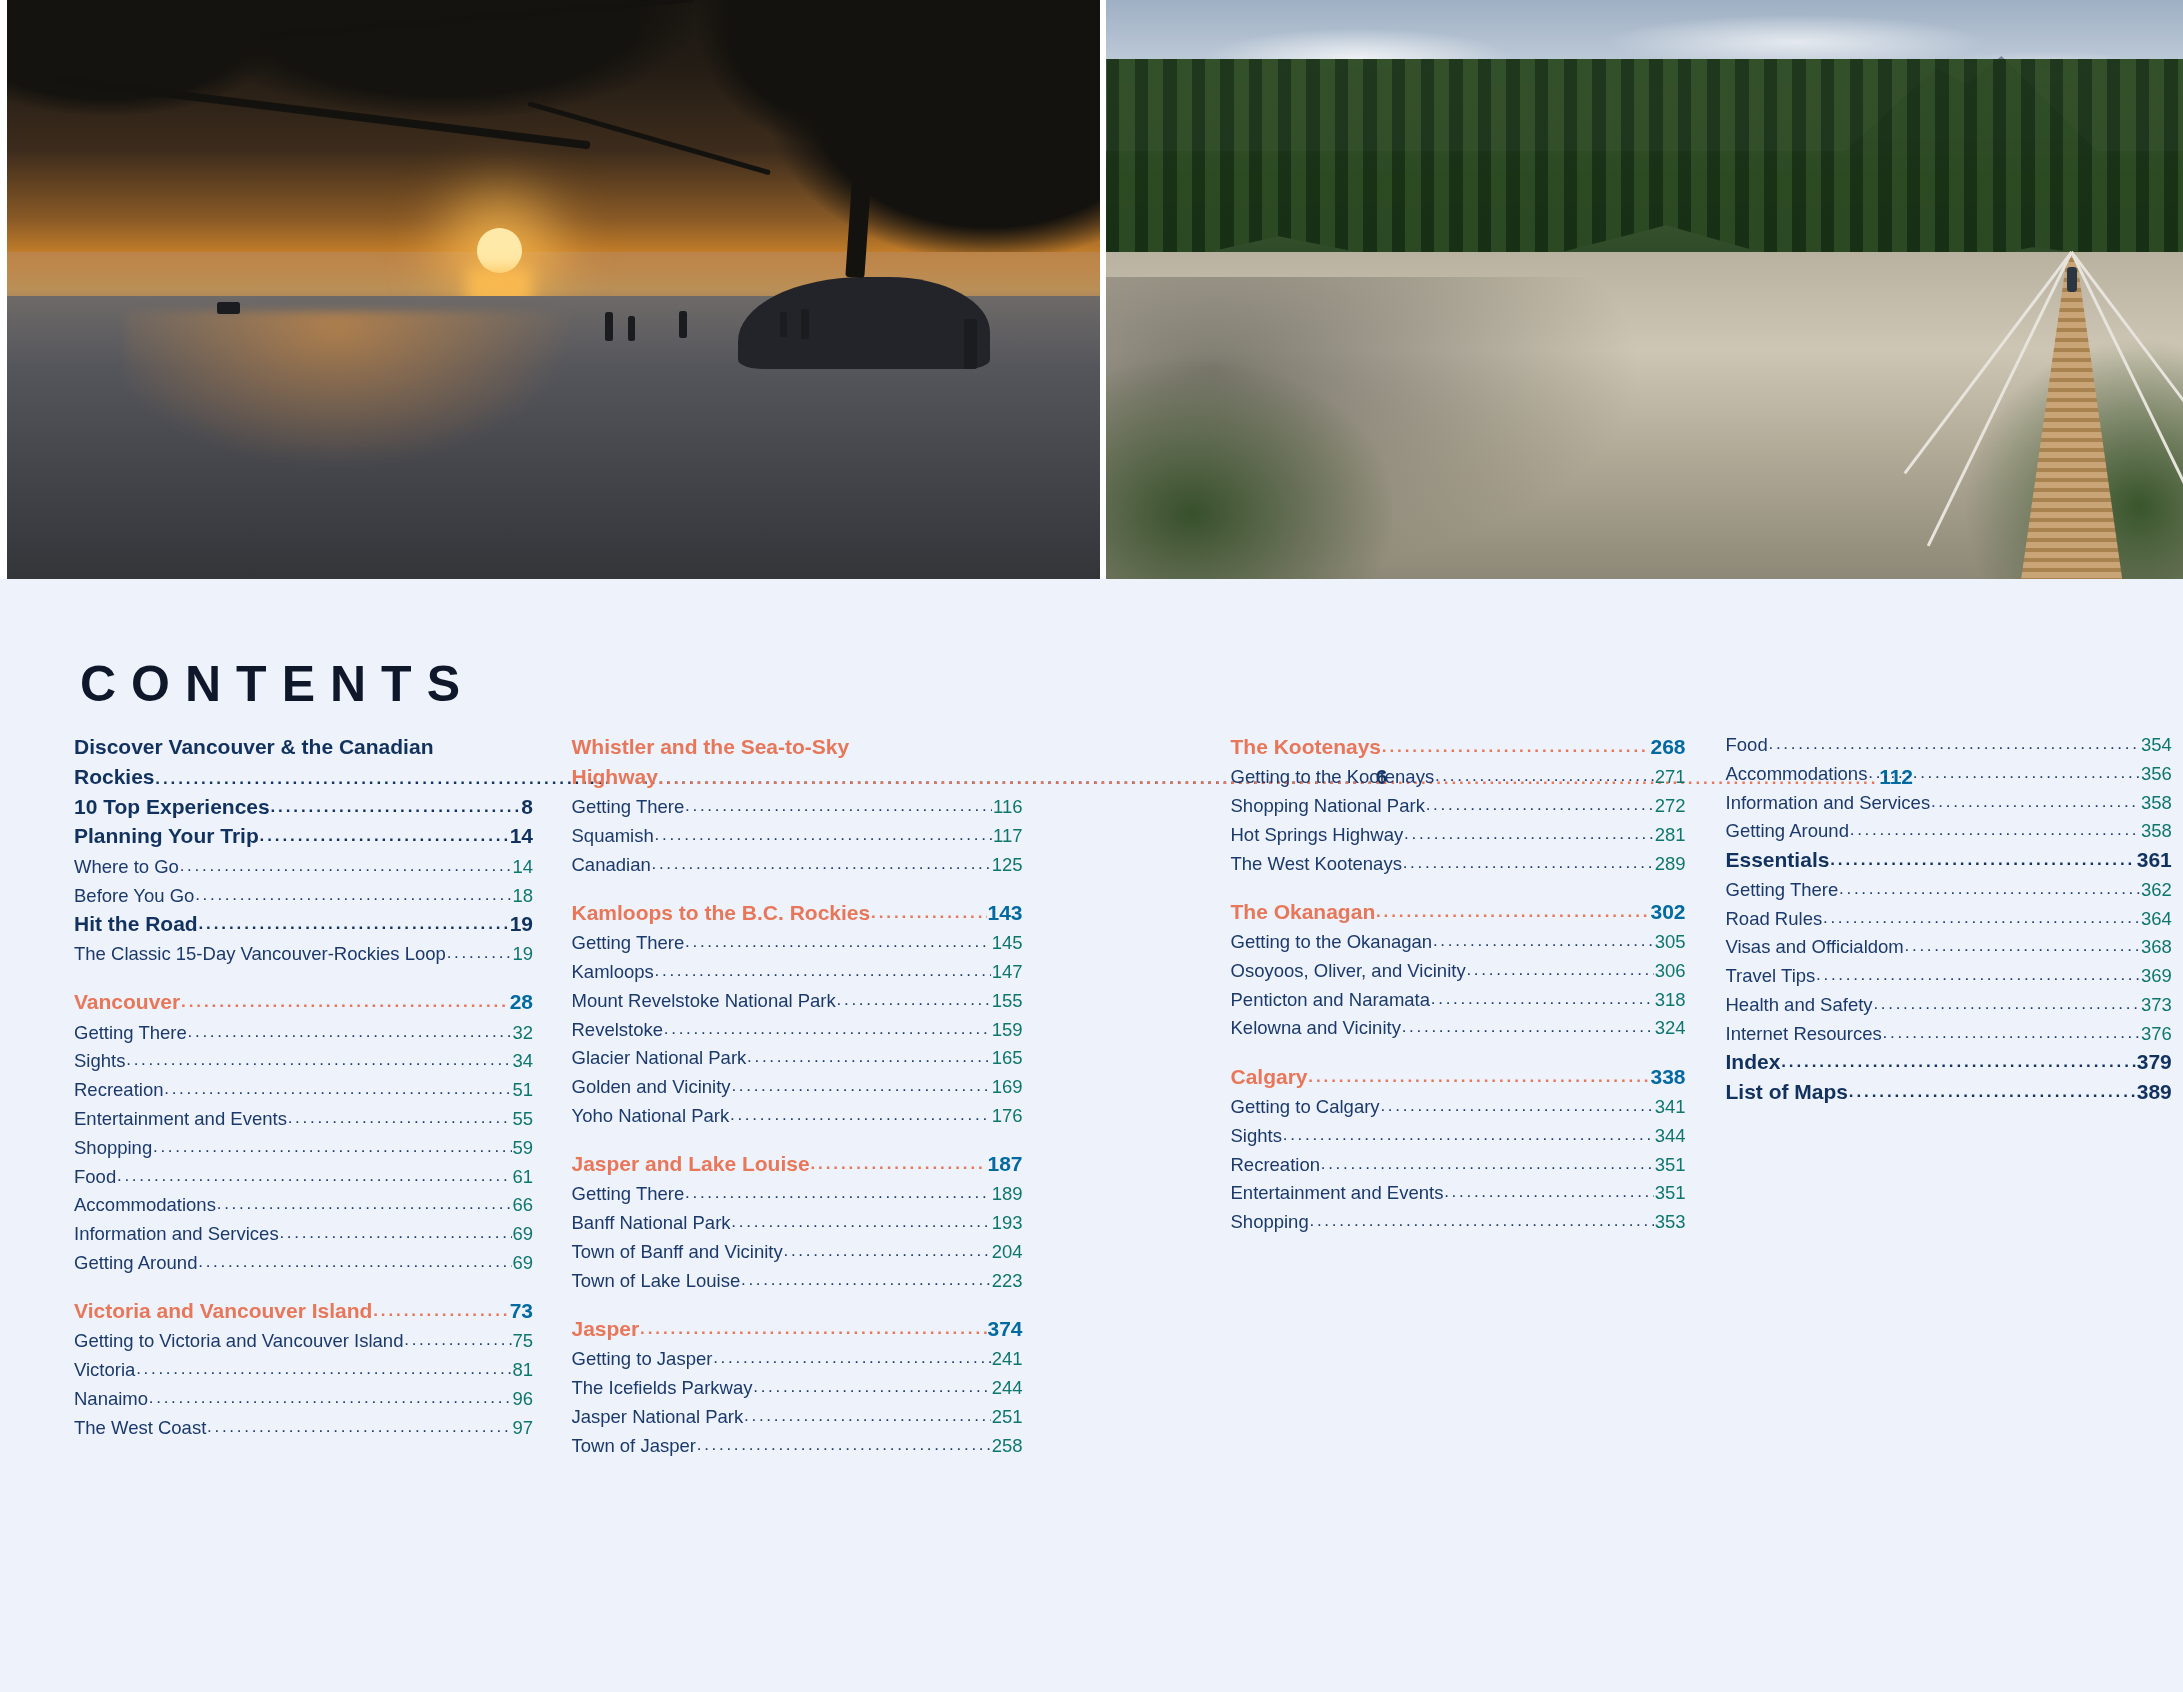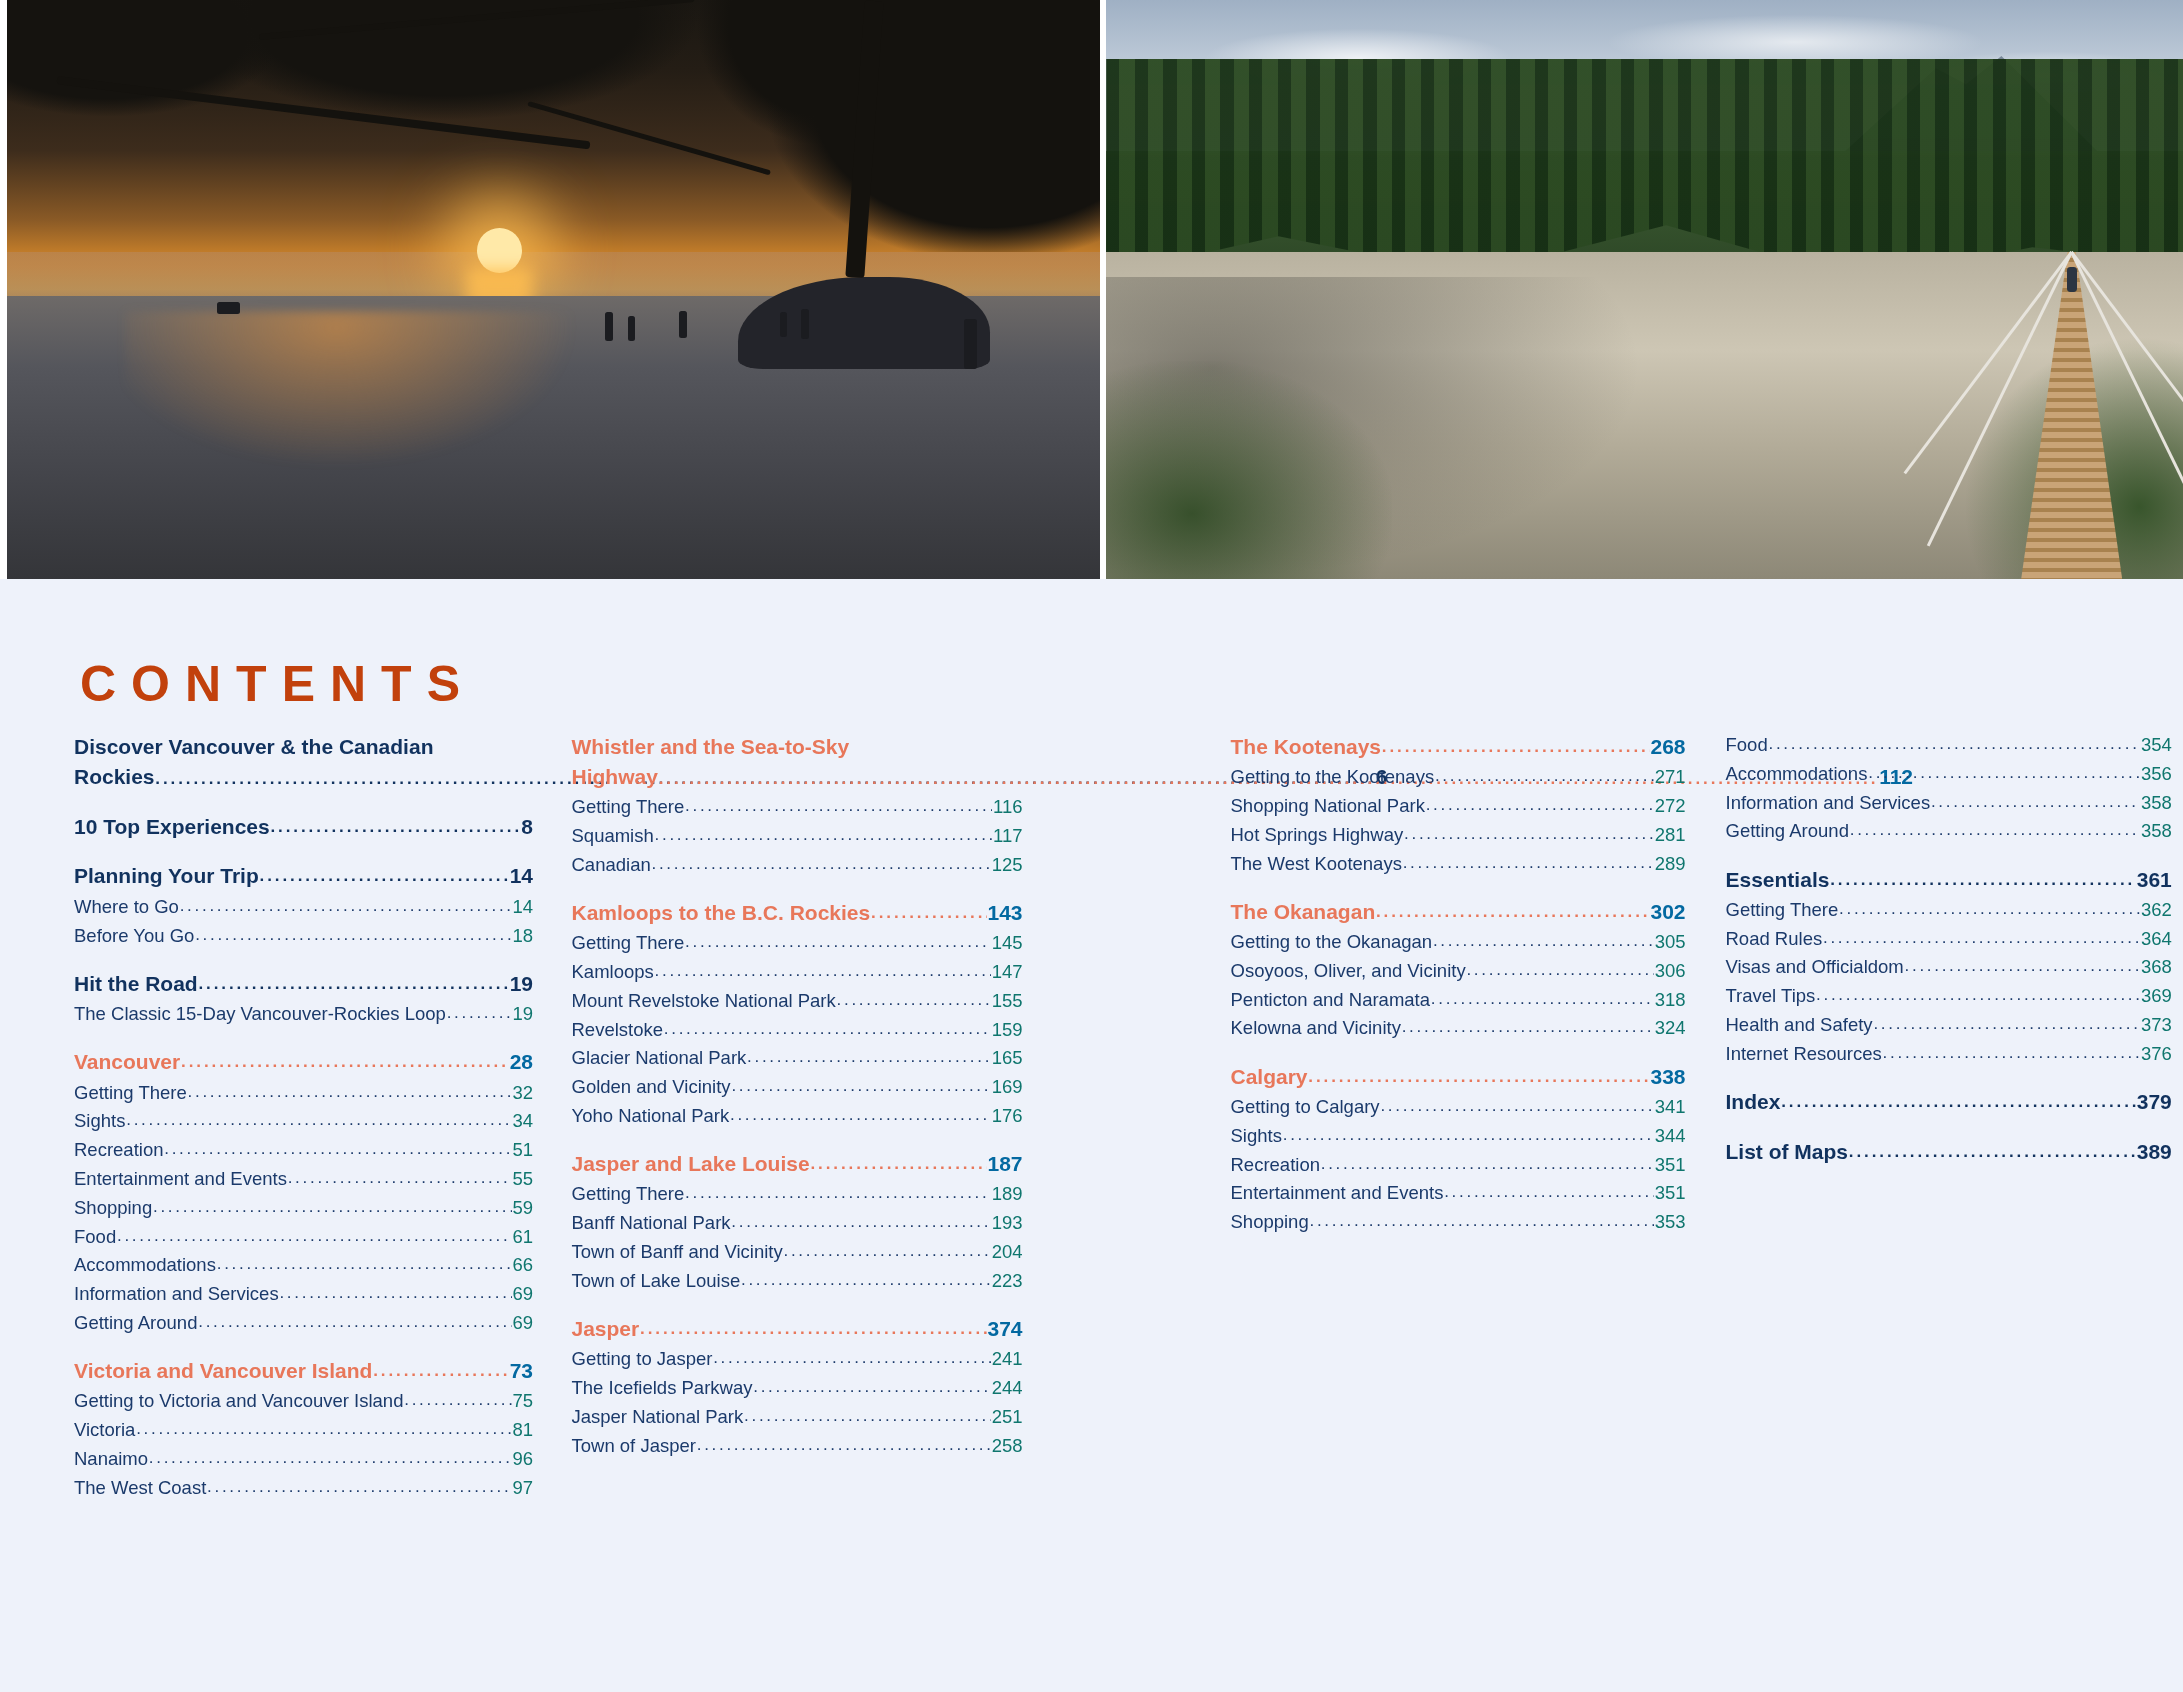--- a/index.html
+++ b/index.html
@@ -179,21 +179,21 @@
     border-radius: 3.4px;
   }
 
   
   .contents-title {
     position: absolute;
     left: 80px; top: 655px;
     font-size: 50px;
     font-weight: bold;
     letter-spacing: 15px;
-    color: #c2410c;
+    color: #0f172a;
     text-align: center;
   }
   .toc {
     position: absolute;
     left: 74px;
     top: 732px;
     width: 2049px;
     display: flex;
     gap: 0;
   }
@@ -237,21 +237,20 @@
     margin-top: 20px;
   }
   .lvl-chapter .dots { color: #e8775a; letter-spacing: 2.9px; }
   .lvl-chapter .page-no { color: #0369a1; }
 
   
   .lvl-head {
     color: #11325e;
     font-size: 21px;
     font-weight: bold;
-    margin-top: 20px;
   }
   .lvl-head .dots { color: #11325e; letter-spacing: 2.9px; }
   .lvl-head .page-no { color: #11325e; }
 
   
   .lvl-sub {
     color: #1b3a6b;
     font-size: 18.5px;
     font-weight: normal;
     margin-top: 2.5px;

